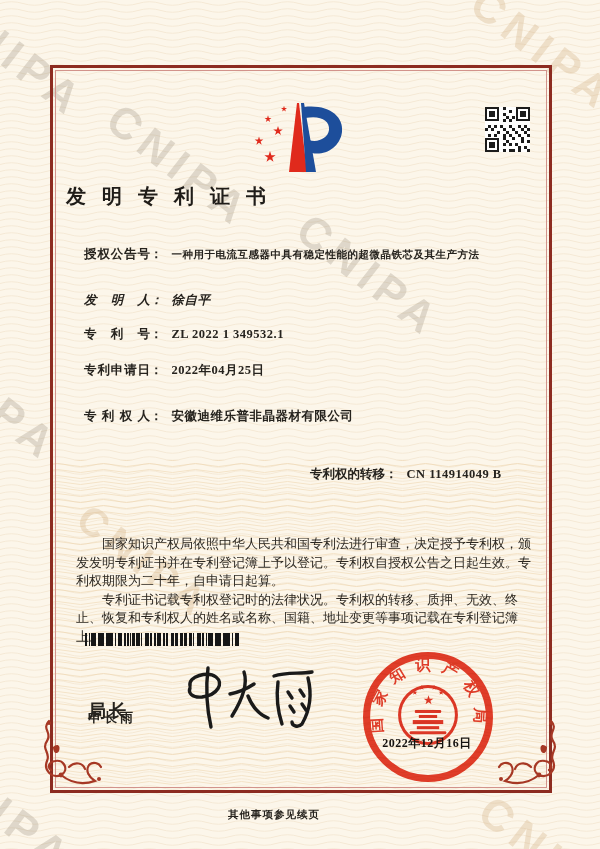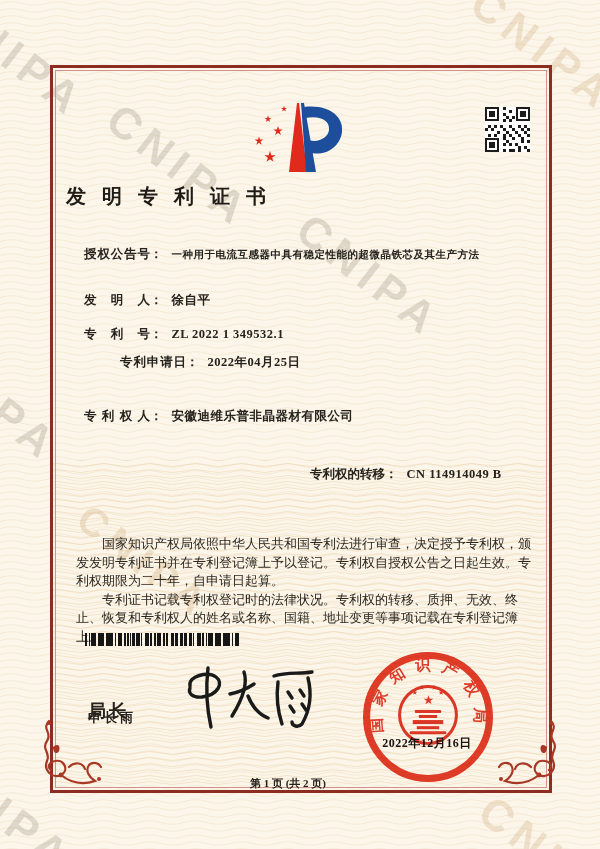--- a/index.html
+++ b/index.html
@@ -21,21 +21,21 @@
   .flr{position:absolute;z-index:4;}
   .flr-left{left:37px;top:717px;}
   .flr-right{left:497px;top:717px;transform:scaleX(-1);}
   .cert-no{position:absolute;left:76px;top:102px;font-size:11.5px;font-weight:600;
            letter-spacing:1.5px;z-index:3;}
   .logo{position:absolute;left:251px;top:101px;z-index:3;}
   .qr{position:absolute;left:485px;top:107px;z-index:3;}
   .title{position:absolute;left:50px;top:183px;width:502px;text-align:left;font-size:20px;
          font-weight:700;letter-spacing:16px;text-indent:16px;z-index:3;color:#1f1c18;}
   .row{position:absolute;left:84px;z-index:3;font-size:12.5px;font-weight:600;white-space:nowrap;}
-  .r1{top:246px;} .r2{top:292px;} .r3{top:326px;} .r4{top:354px;margin-left:36px;} .r5{top:408px;}
+  .r1{top:246px;} .r2{top:292px;font-style:italic;} .r3{top:326px;} .r4{top:362px;} .r5{top:408px;}
   .r6{top:431px;} .r7{top:466px;} .r7b{left:310px;top:466px;}
   .flabel{display:inline-block;width:66px;text-align:justify;text-align-last:justify;}
   .colon{margin-right:9px;}
   .fval{letter-spacing:.5px;}
   .r1 .fval{font-size:10.5px;}
   .paras{position:absolute;left:76px;top:491px;width:462px;z-index:3;font-size:13px;
          line-height:18.5px;font-weight:500;color:#2b2721;margin-top:44px;}
   .paras p{margin:0;text-indent:2em;}
   .barcode{position:absolute;left:85px;top:633px;width:155px;height:13px;z-index:3;
     background-image:
@@ -261,15 +261,15 @@
       <use href="#st2" x="75" y="38" width="6" height="6"></use>
       <rect x="52" y="58" width="26" height="3" rx="1"></rect>
       <rect x="56" y="63" width="18" height="3"></rect>
       <rect x="50" y="68" width="30" height="4"></rect>
       <rect x="54" y="74" width="22" height="3"></rect>
       <rect x="47" y="79" width="36" height="3" rx="1"></rect>
     </g>
   </svg>
   <div class="seal-date">2022年12月16日</div>
 
-  <div class="page-no">第 1 页 (共 2 页)</div>
+  <div class="cont">其他事项参见续页</div>
 
 </div>
 
 </body></html>

